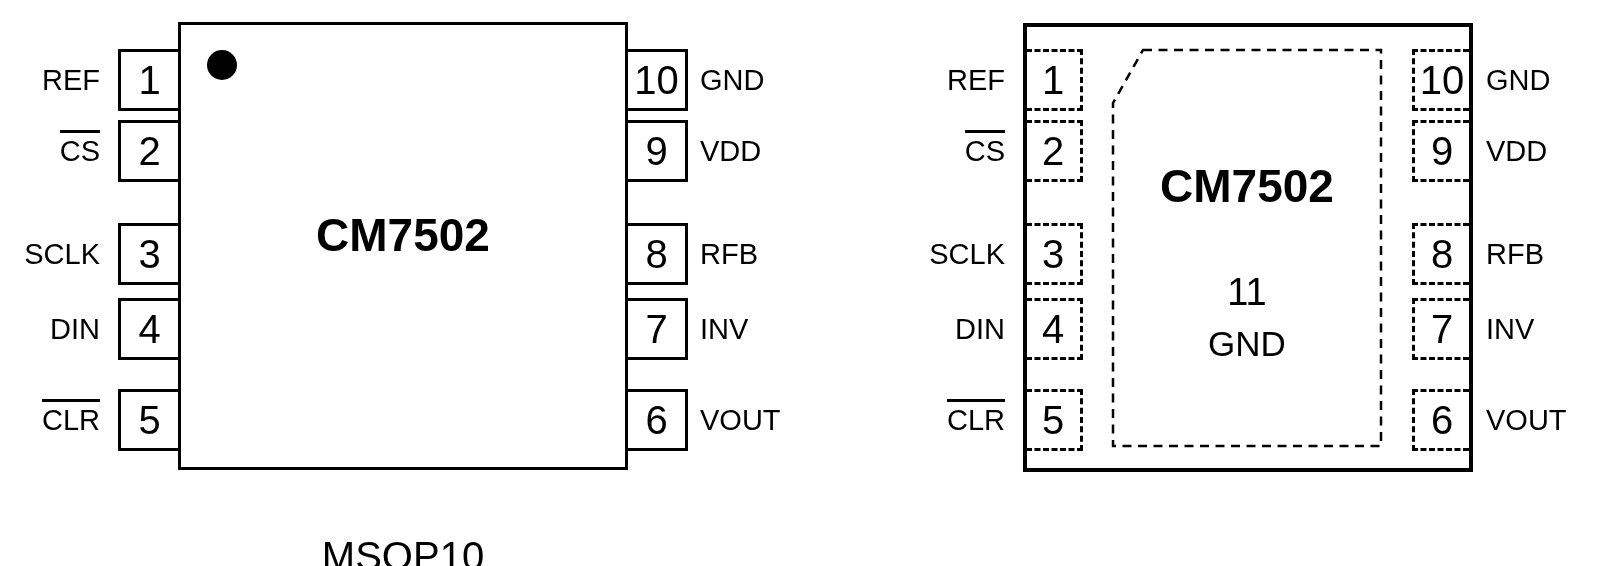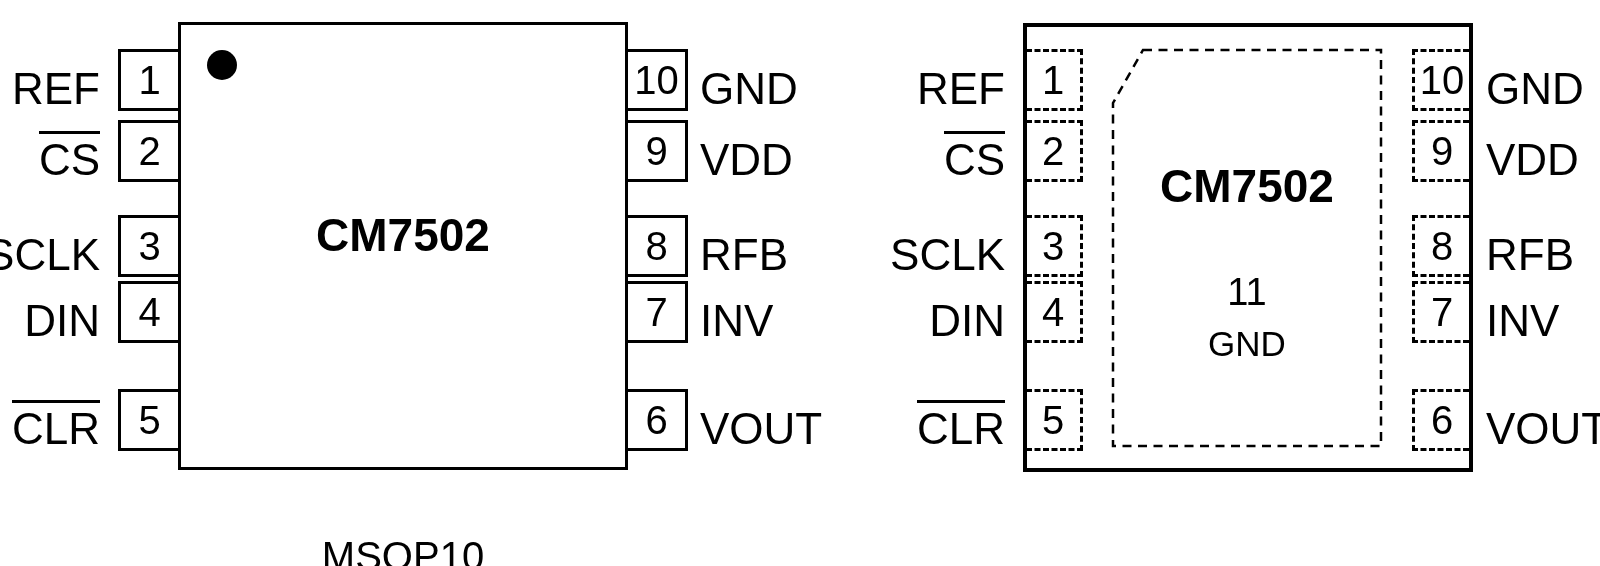--- a/index.html
+++ b/index.html
@@ -12,23 +12,23 @@
   .dot{position:absolute;left:207px;top:50px;width:30px;height:30px;border-radius:50%;background:#000}
   .pin-box{position:absolute;height:62px;background:#fff;box-sizing:border-box;
            display:flex;align-items:center;justify-content:center;
            font-size:40px;line-height:1}
   .msop .pin-box{border:3px solid #000;width:63px}
   .msop .pin-box.left{left:118px}
   .msop .pin-box.right{left:625px}
   .dfn .pin-box{border:3px dashed #000;width:57px;background:transparent}
   .dfn .pin-box.left{left:1026px;border-left:none}
   .dfn .pin-box.right{left:1412px;border-right:none}
-  .r1{top:49px}.r2{top:120px}.r3{top:215px}.r4{top:281px}.r5{top:389px}
-  .pin-label{position:absolute;height:62px;display:flex;align-items:flex-end;
-             font-size:44px;line-height:1;white-space:nowrap}
+  .r1{top:49px}.r2{top:120px}.r3{top:223px}.r4{top:298px}.r5{top:389px}
+  .pin-label{position:absolute;height:62px;display:flex;align-items:center;
+             font-size:29px;line-height:1;white-space:nowrap}
   .pin-label .lbl{position:relative}
   .pin-label .lbl.overline::before{content:"";position:absolute;left:0;right:0;top:-7px;height:3px;background:#000}
   .msop .pin-label.left{left:0;width:100px;justify-content:flex-end}
   .msop .pin-label.right{left:700px;width:160px}
   .dfn .pin-label.left{left:880px;width:125px;justify-content:flex-end}
   .dfn .pin-label.right{left:1486px;width:114px}
   .chip-label{position:absolute;text-align:center;font-weight:bold;font-size:46px;line-height:46px}
   .msop .chip-label{left:178px;top:212px;width:450px}
   .dfn .chip-label{left:1113px;top:163px;width:268px}
   .pad-num{position:absolute;left:1113px;top:272px;width:268px;text-align:center;font-size:38px;line-height:40px}

